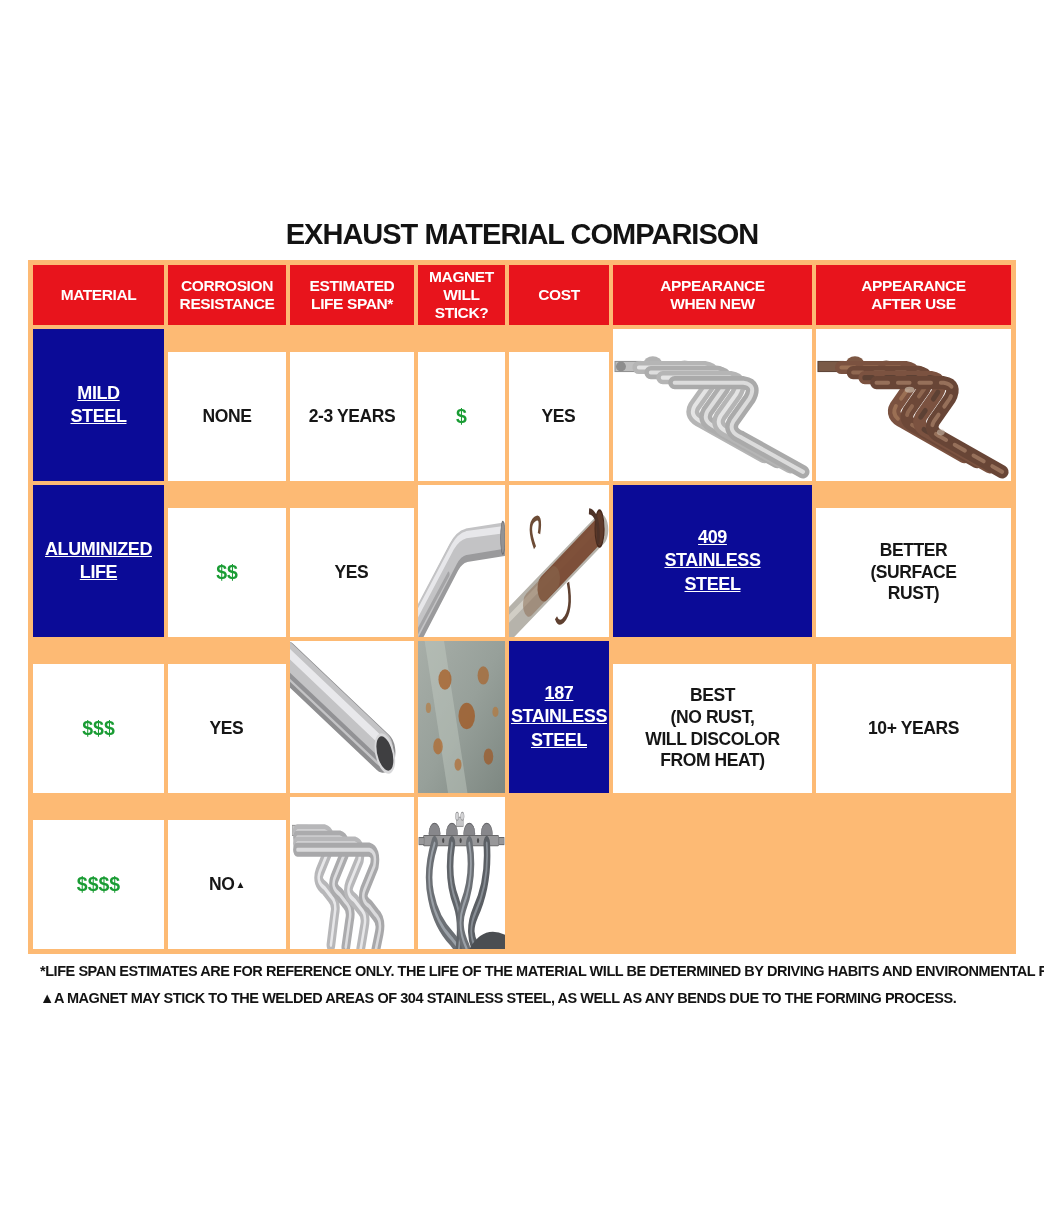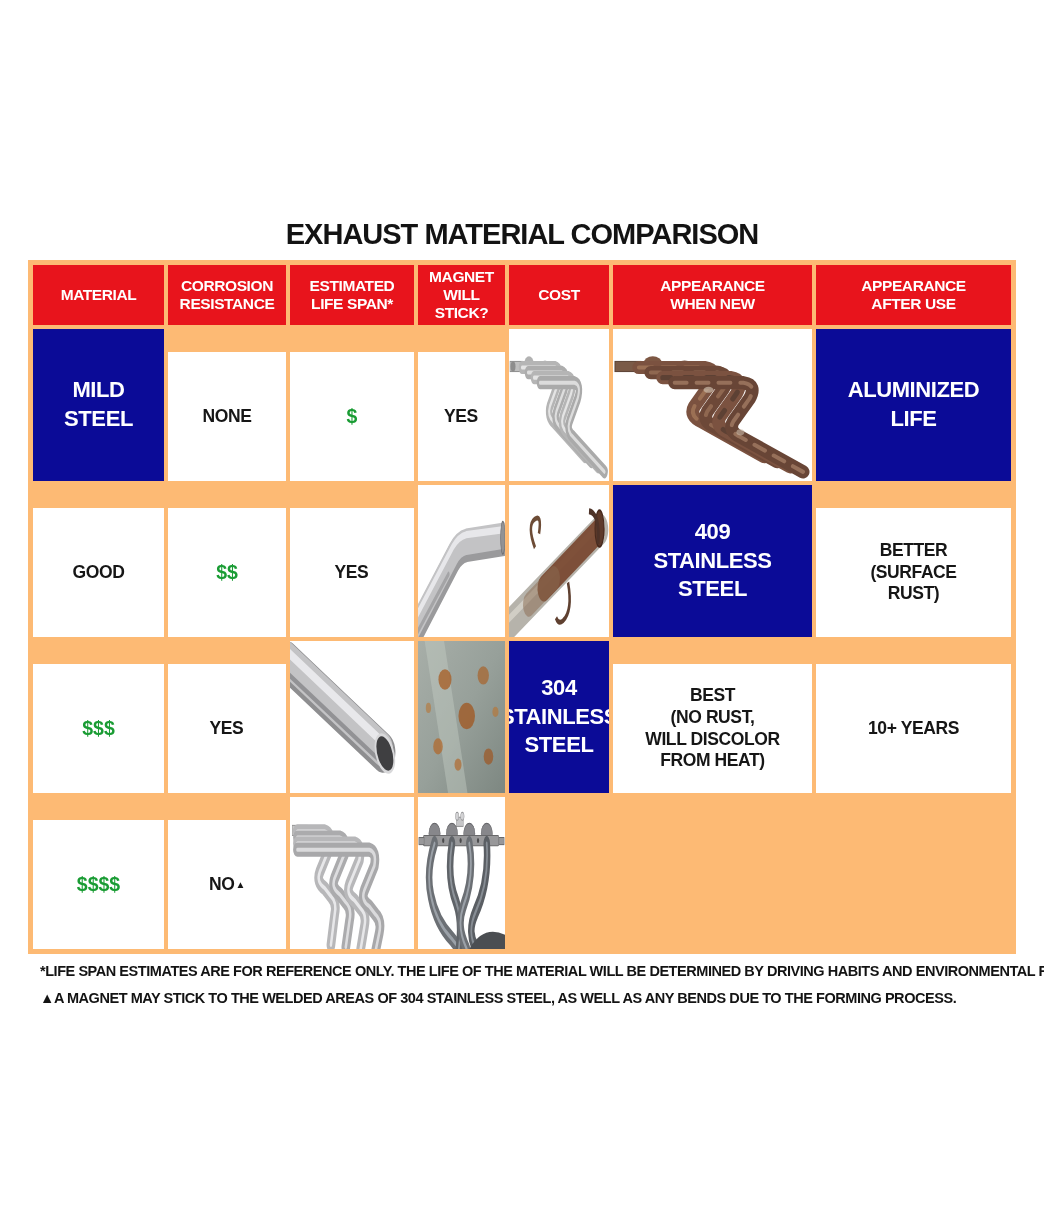--- a/index.html
+++ b/index.html
@@ -17,21 +17,21 @@
     display:grid;
     grid-template-columns:131px 118px 124px 87px 100px 199px 195px;
     grid-template-rows:60px 152px 152px 152px 152px;
     gap:4px;
   }
   .cell{
     display:flex;align-items:center;justify-content:center;text-align:center;
     font-weight:700;letter-spacing:-0.4px;white-space:pre-line;overflow:hidden;
   }
   .th{background:#e8141c;color:#ffffff;font-size:15.5px;line-height:1.18;}
-  .mat{background:#0b0b97;color:#ffffff;font-size:22px;line-height:1.3;}
+  .mat{background:#0b0b97;color:#ffffff;font-size:18px;line-height:1.3;text-decoration:underline;}
   .data{background:#ffffff;color:#161616;font-size:17.5px;line-height:1.25;margin-top:23px;}
   .cost{color:#1a9c34;font-size:19.5px;letter-spacing:0;}
   .photo{background:#ffffff;padding:0;}
   .photo svg{display:block;width:100%;height:100%;}
   sup.mark{font-size:10px;vertical-align:7px;line-height:0;margin-left:1px;}
   .notes{position:absolute;left:40px;top:958px;width:980px;color:#131313;}
   .notes p{margin:0;font-size:14.5px;font-weight:700;letter-spacing:-0.45px;line-height:27px;white-space:nowrap;}
 </style>
 </head>
 <body>
@@ -49,20 +49,21 @@
 WILL STICK?</div>
   <div class="cell th">COST</div>
   <div class="cell th">APPEARANCE
 WHEN NEW</div>
   <div class="cell th">APPEARANCE
 AFTER USE</div>
 
   <div class="cell mat">MILD
 STEEL</div>
   <div class="cell data">NONE</div>
+  <div class="cell data">2-3 YEARS</div>
   <div class="cell data cost">$</div>
   <div class="cell data"><span>YES</span><sup class="mark"></sup></div>
   <div class="cell photo">
     <svg viewBox="0 0 200 150" preserveAspectRatio="none">
       <rect x="2" y="32" width="26" height="10" fill="#bfbfbf" stroke="#8f8f8f"></rect>
       <circle cx="8" cy="37" r="5" fill="#8d8d8d"></circle>
       <ellipse cx="40" cy="33" rx="9" ry="6" fill="#b2b2b2"></ellipse>
         <ellipse cx="72" cy="37" rx="9" ry="6" fill="#b2b2b2"></ellipse>
         <ellipse cx="104" cy="42" rx="9" ry="6" fill="#b2b2b2"></ellipse>
       <g fill="none" stroke-linecap="round" stroke-linejoin="round">
@@ -93,21 +94,20 @@
         <path d="M 62 53 L 131 53 Q 145 55 137 69 L 121 91 Q 115 101 129 107 L 191 141" stroke="#684536" stroke-width="13"></path>
         <path d="M 62 53 L 131 53 Q 145 55 137 69 L 121 91 Q 115 101 129 107 L 191 141" stroke="#96705a" stroke-width="4" stroke-dasharray="12 10"></path>
       </g>
       <ellipse cx="96" cy="60" rx="5" ry="3" fill="#c9b9a8" opacity="0.7"></ellipse>
       <ellipse cx="128" cy="102" rx="4" ry="3" fill="#c9b9a8" opacity="0.6"></ellipse>
     </svg>
   </div>
 
   <div class="cell mat">ALUMINIZED
 LIFE</div>
-  <div class="cell data">GOOD</div>
   <div class="cell data cost">$$</div>
   <div class="cell data"><span>YES</span><sup class="mark"></sup></div>
   <div class="cell photo">
     <svg viewBox="0 0 200 150" preserveAspectRatio="none">
       <g fill="none" stroke-linecap="round">
         <path d="M -10 148 L 82 72 Q 94 62 112 60 L 198 54" stroke="#9a9a9c" stroke-width="32"></path>
         <path d="M -12 144 L 81 68 Q 93 58 111 56 L 198 50" stroke="#c3c3c5" stroke-width="26"></path>
         <path d="M -12 136 L 80 61 Q 93 51 111 49 L 198 44" stroke="#ebebed" stroke-width="7" opacity="0.9"></path>
         <path d="M -10 152 L 70 88" stroke="#8f8f91" stroke-width="5" opacity="0.6"></path>
       </g>
@@ -163,21 +163,21 @@
       <ellipse cx="112" cy="74" rx="19" ry="13" fill="#a05a26" opacity="0.8"></ellipse>
       <ellipse cx="46" cy="104" rx="11" ry="8" fill="#b06a2e" opacity="0.75"></ellipse>
       <ellipse cx="150" cy="34" rx="13" ry="9" fill="#a8622a" opacity="0.7"></ellipse>
       <ellipse cx="162" cy="114" rx="11" ry="8" fill="#9c5a28" opacity="0.75"></ellipse>
       <ellipse cx="92" cy="122" rx="8" ry="6" fill="#b06a2e" opacity="0.7"></ellipse>
       <ellipse cx="178" cy="70" rx="7" ry="5" fill="#b87434" opacity="0.65"></ellipse>
       <ellipse cx="24" cy="66" rx="6" ry="5" fill="#b87434" opacity="0.6"></ellipse>
     </svg>
   </div>
 
-  <div class="cell mat">304
+  <div class="cell mat">187
 STAINLESS
 STEEL</div>
   <div class="cell data">BEST
 (NO RUST,
 WILL DISCOLOR
 FROM HEAT)</div>
   <div class="cell data">10+ YEARS</div>
   <div class="cell data cost">$$$$</div>
   <div class="cell data"><span>NO</span><sup class="mark">▲</sup></div>
   <div class="cell photo">

